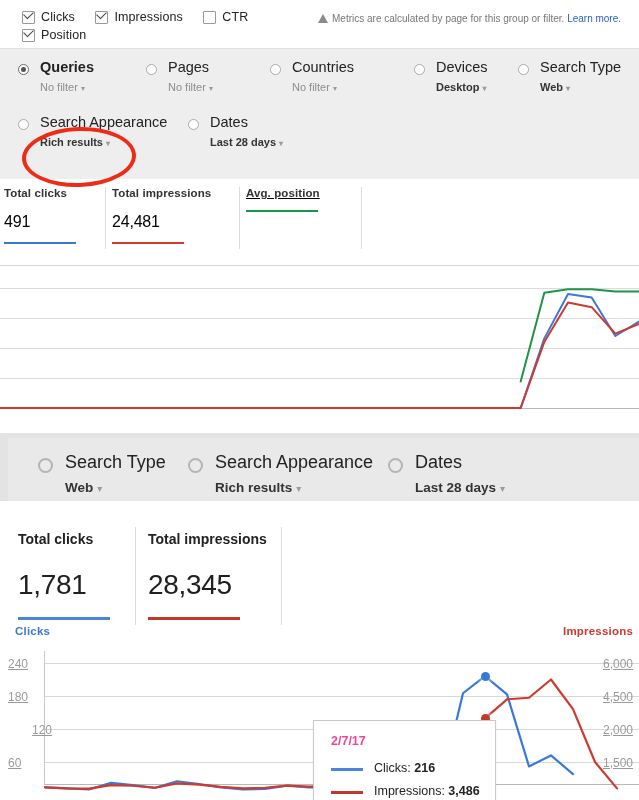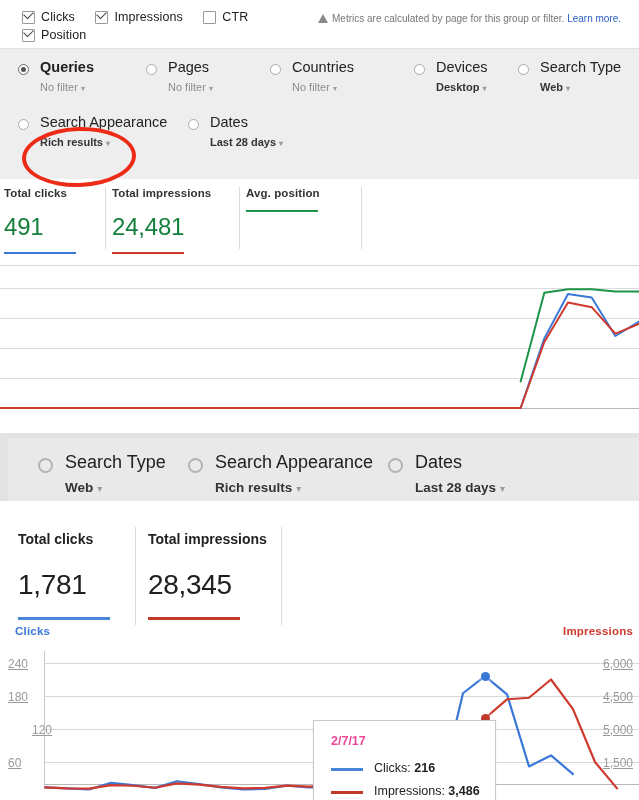--- a/index.html
+++ b/index.html
@@ -71,21 +71,21 @@
 
   .annot-ellipse{
     position:absolute;left:22px;top:127px;width:106px;height:52px;
     border:4px solid #ed2b17;border-radius:50%;
     transform:rotate(-2deg);pointer-events:none;z-index:20;
   }
 
   .kpi-row{position:absolute;left:0;top:179px;width:639px;height:82px;background:#fff;}
   .kpi{position:absolute;top:8px;box-sizing:border-box;}
   .kpi .ttl{font-size:11.5px;font-weight:bold;color:#333;letter-spacing:.1px;white-space:nowrap;}
-  .kpi .val{font-size:24px;color:#15803d;margin-top:14px;letter-spacing:-.2px;}
+  .kpi .val{font-size:16px;color:#000000;margin-top:14px;letter-spacing:-.2px;}
   .kpi .bar{height:2px;width:72px;margin-top:11px;}
   .kpi .sep{position:absolute;right:0;top:0;width:1px;height:62px;background:#dcdcdc;}
 
   .chart-top{
     position:absolute;left:0;top:265px;width:639px;height:148px;background:#fff;
     border-top:1px solid #d6d6d6;
   }
   .chart-top .gl{position:absolute;left:0;width:639px;height:1px;background:#dcdcdc;}
 
   
@@ -232,21 +232,21 @@
       <div class="val">491</div>
       <div class="bar" style="background:#3a78d8;"></div>
       <div class="sep"></div>
     </div>
     <div class="kpi" style="left:112px;width:128px;">
       <div class="ttl">Total impressions</div>
       <div class="val">24,481</div>
       <div class="bar" style="background:#cf3a2e;"></div>
       <div class="sep"></div>
     </div>
-    <div class="kpi" style="left:246px;width:116px;">
+    <div class="kpi" style="left:246px;width:116px;text-decoration:underline;">
       <div class="ttl">Avg. position</div>
       <div class="bar" style="background:#1d9447;"></div>
       <div class="sep"></div>
     </div>
   </div>
 
   <div class="chart-top">
     <div class="gl" style="top:22px;"></div>
     <div class="gl" style="top:52px;"></div>
     <div class="gl" style="top:82px;"></div>
@@ -310,21 +310,21 @@
       <div class="yax"></div>
       <div class="xax"></div>
 
       <div class="tick left" style="top:6px;">240</div>
       <div class="tick left" style="top:39px;">180</div>
       <div class="tick left" style="top:72px;margin-left:24px;">120</div>
       <div class="tick left" style="top:105px;">60</div>
 
       <div class="tick right" style="top:6px;">6,000</div>
       <div class="tick right" style="top:39px;">4,500</div>
-      <div class="tick right" style="top:72px;">5,000</div>
+      <div class="tick right" style="top:72px;">2,000</div>
       <div class="tick right" style="top:105px;">1,500</div>
 
       <svg id="svg-bot" width="639" height="149" viewBox="0 0 639 149" preserveAspectRatio="none" style="position:absolute;left:0;top:0;">
           <polyline points="45.00,136.30 67.00,137.40 89.00,138.50 111.00,131.90 133.00,134.10 155.00,136.85 177.00,130.25 199.00,133.00 221.00,136.30 243.00,138.50 265.00,137.95 287.00,134.65 309.00,136.30 331.00,136.30 353.00,125.30 375.00,129.70 397.00,135.75 419.00,136.30 441.00,134.65 463.00,42.25 485.00,25.20 507.00,43.35 529.00,115.40 551.00,104.40 573.00,123.10" fill="none" stroke="#3a78d8" stroke-width="2.2" stroke-linejoin="round" stroke-linecap="round"></polyline>
           <polyline points="45.00,136.30 67.00,137.40 89.00,137.62 111.00,134.10 133.00,134.76 155.00,136.74 177.00,132.34 199.00,133.66 221.00,135.86 243.00,137.40 265.00,136.96 287.00,134.54 309.00,135.64 331.00,135.20 353.00,124.86 375.00,127.72 397.00,133.44 419.00,134.54 441.00,135.20 463.00,106.60 485.00,67.31 507.00,48.30 529.00,46.76 551.00,28.50 573.00,58.20 595.00,111.00 617.00,137.40" fill="none" stroke="#cf3a2e" stroke-width="2.2" stroke-linejoin="round" stroke-linecap="round"></polyline>
         </svg>
 
       <div class="dot" id="dot-clicks" style="background: rgb(58, 120, 216); left: 480.5px; top: 20.7px;"></div>
       <div class="dot" id="dot-impr" style="background: rgb(192, 57, 43); left: 480.5px; top: 62.808px;"></div>
 

